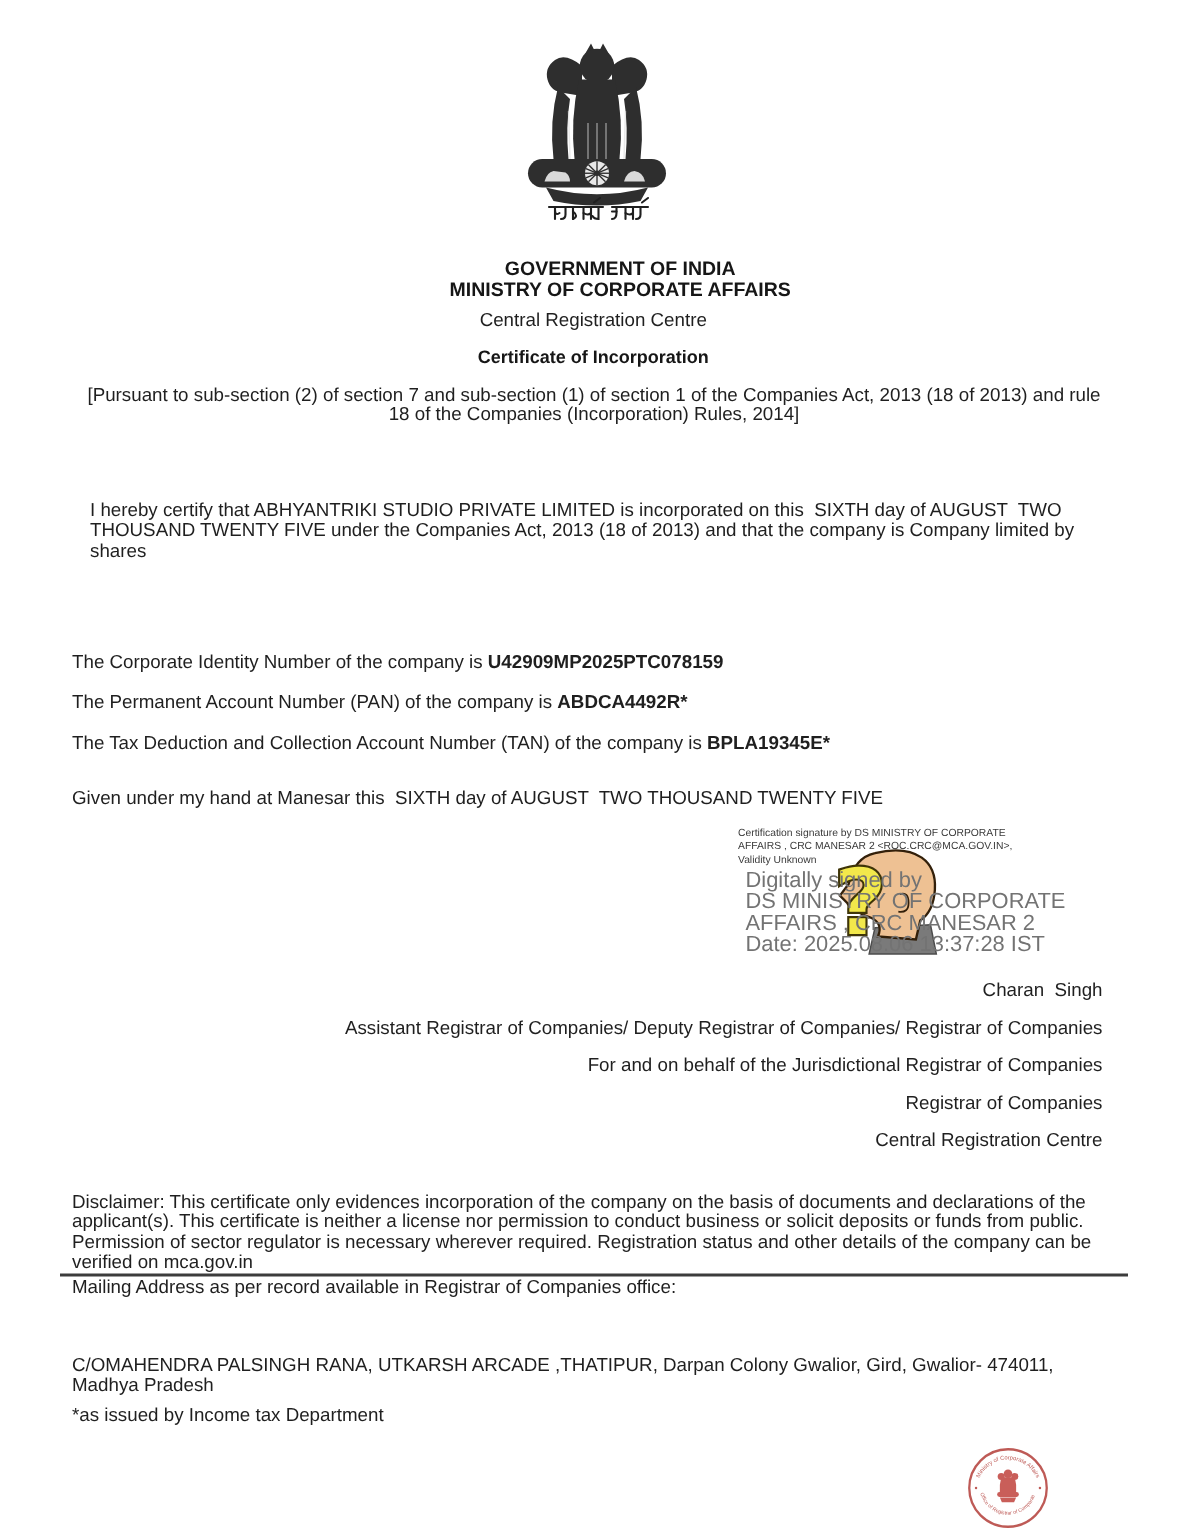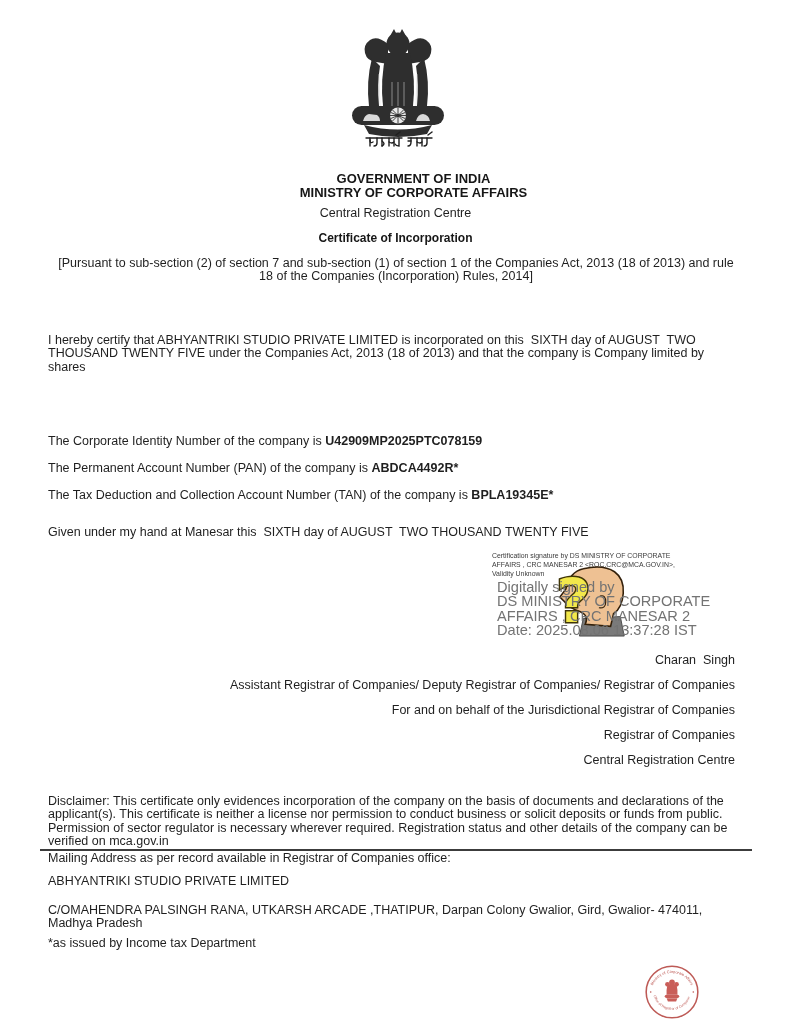--- a/index.html
+++ b/index.html
@@ -14,21 +14,21 @@
   .b { font-weight:bold; }
   .body-txt { font-size:12.5px; line-height:13.3px; }
 
   .emblem { left:346px; top:26px; }
 
   .hdr-gov      { left:18px; top:172px; width:791px; font-size:13px; line-height:14px; color:#161616; }
   .hdr-centre   { left:0; top:206px; width:791px; font-size:12.5px; }
   .hdr-cert     { left:0; top:231px; width:791px; font-size:12px; color:#161616; }
   .hdr-pursuant { left:46px; top:257px; width:700px; }
 
-  .certify { left:48px; top:334px; width:700px; }
+  .certify { left:60px; top:334px; width:700px; }
   .id-line { left:48px; width:700px; }
   .cin { top:435px; } .pan { top:462px; } .tan { top:489px; }
   .given { left:48px; top:526px; width:700px; }
 
   .sig-block { left:490px; top:548px; width:262px; height:100px; }
   .sig-note { position:absolute; left:2px; top:3px; width:252px; font-size:6.9px; line-height:9.2px; color:#3a3a3a; z-index:1; }
   .sig-icon { position:absolute; left:64px; top:14px; z-index:2; }
   .sig-text { position:absolute; left:7px; top:32px; font-size:14.6px; line-height:14.3px; color:#737373; z-index:3; }
 
   .officer { right:56px; top:648px; width:640px; text-align:right; font-size:12.5px; }
@@ -155,21 +155,20 @@
     <div class="off-line">Registrar of Companies</div>
     <div class="off-line">Central Registration Centre</div>
   </div>
 
   <div class="abs disclaimer pre body-txt">Disclaimer: This certificate only evidences incorporation of the company on the basis of documents and declarations of the
 applicant(s). This certificate is neither a license nor permission to conduct business or solicit deposits or funds from public.
 Permission of sector regulator is necessary wherever required. Registration status and other details of the company can be
 verified on mca.gov.in</div>
   <div class="abs divider"></div>
   <div class="abs mailing body-txt">Mailing Address as per record available in Registrar of Companies office:</div>
-  <div class="abs company body-txt">ABHYANTRIKI STUDIO PRIVATE LIMITED</div>
   <div class="abs address pre body-txt">C/OMAHENDRA PALSINGH RANA, UTKARSH ARCADE ,THATIPUR, Darpan Colony Gwalior, Gird, Gwalior- 474011,
 Madhya Pradesh</div>
   <div class="abs footnote body-txt">*as issued by Income tax Department</div>
 
   <div class="abs seal">
     <svg width="58" height="58" viewBox="0 0 64 64">
       <g opacity="0.88">
         <circle cx="32" cy="32" r="28.5" fill="none" stroke="#b5443f" stroke-width="1.7"></circle>
         <defs>
           <path id="sealTopArc" d="M9 34 A23 23 0 0 1 55 34"></path>

